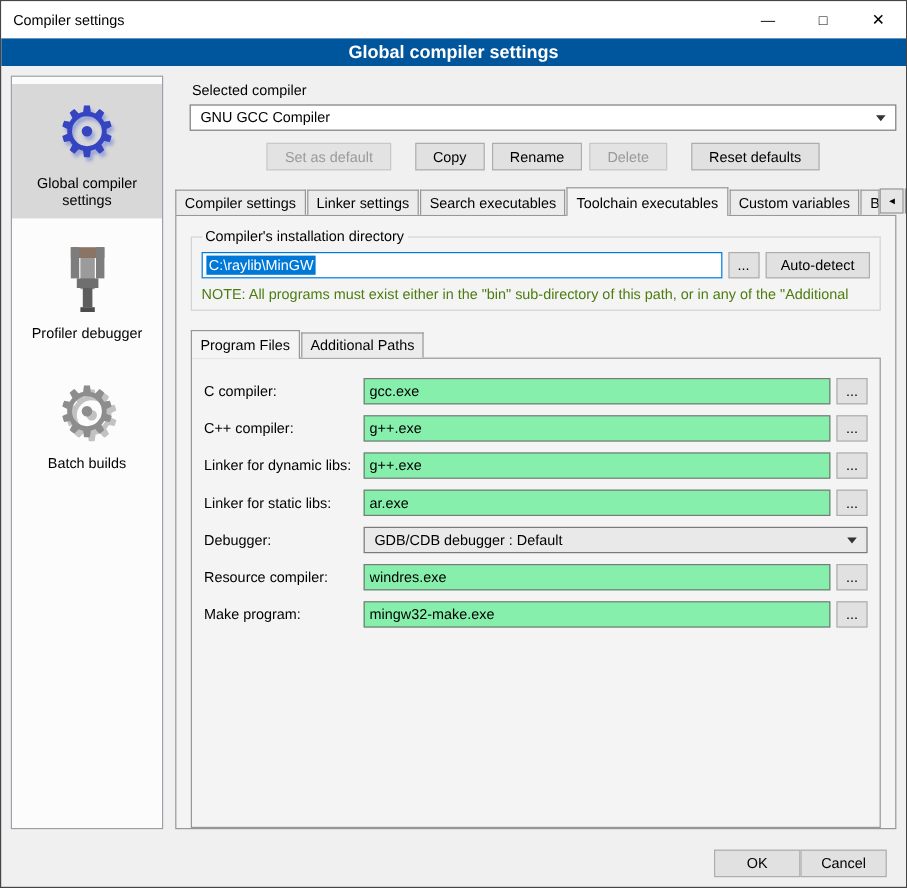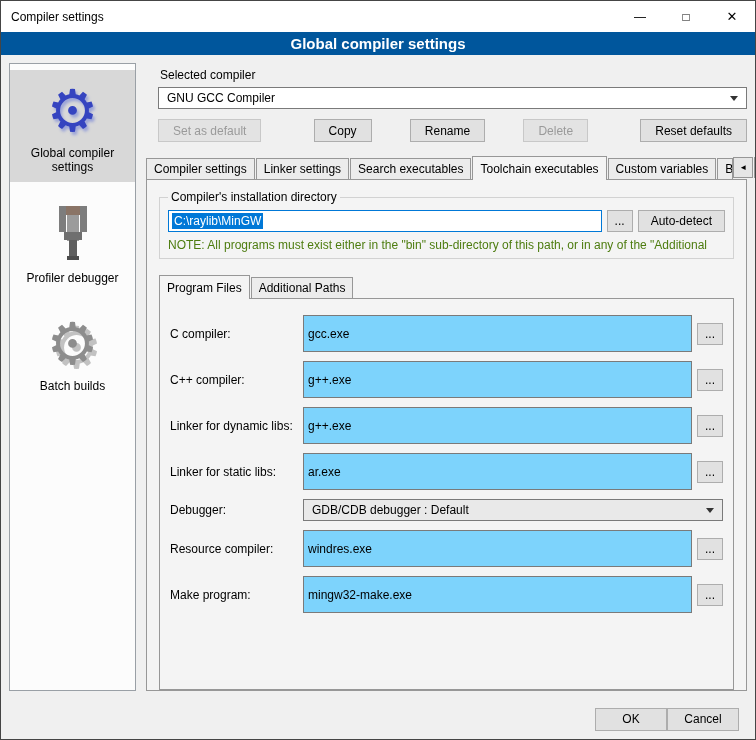--- a/index.html
+++ b/index.html
@@ -23,21 +23,21 @@
   .blue-gear{color:#3544c0;text-shadow:2px 3px 3px #9aa3d8;}
   .gray-gear{color:#8d8d8d;text-shadow:4px 4px 0 #c2c2c2;}
   .side-label{font-size:12px;line-height:14px;}
   
   .content{flex:1;min-width:0;display:flex;flex-direction:column;}
   .top{padding:2px 0 0 12px;}
   .lbl{margin:3px 0 5px 2px;}
   .combo{height:22px;border:1px solid #7a7a7a;background:#ffffff;display:flex;align-items:center;
     justify-content:space-between;padding:0 8px;box-sizing:border-box;cursor:default;}
   .combo-arrow{width:0;height:0;border-left:4px solid transparent;border-right:4px solid transparent;border-top:5px solid #333;}
-  .btnrow{display:flex;justify-content:space-between;gap:6px;margin:10px 0 14px;}
+  .btnrow{display:flex;justify-content:center;gap:6px;margin:10px 0 14px;}
   .btn{height:23px;background:#e1e1e1;border:1px solid #adadad;font:inherit;padding:0 14px;
     display:flex;align-items:center;justify-content:center;box-sizing:border-box;cursor:default;}
   .btn.disabled{color:#9a9a9a;background:#e3e3e3;border-color:#c8c8c8;}
   .btn.gap-r{margin-right:14px;}
   
   .tabbar{display:flex;align-items:flex-end;position:relative;z-index:2;}
   .tab{background:#ececec;border:1px solid #979797;border-bottom:none;padding:3px 7px;margin-right:1px;white-space:nowrap;cursor:default;}
   .tab.active{background:#f4f4f4;padding-top:5px;padding-bottom:4px;margin-bottom:-1px;position:relative;z-index:3;}
   .tab.clipped{max-width:28px;overflow:hidden;margin-right:0;}
   .tab-arrows{margin-left:auto;display:flex;gap:1px;padding-bottom:1px;}
@@ -52,21 +52,21 @@
   .dirfield{flex:1;height:22px;border:1px solid #0078d7;background:#ffffff;display:flex;align-items:center;
     padding:0 3px;box-sizing:border-box;overflow:hidden;}
   .dirfield .sel{background:#0078d7;color:#ffffff;padding:1px 2px;}
   .mini{width:26px;flex:0 0 26px;height:22px;padding:0;}
   .autodetect{height:22px;padding:0 12px;}
   .note{color:#4d7c0f;margin-top:6px;white-space:nowrap;overflow:hidden;}
   
   .subtabbar{display:flex;align-items:flex-end;margin-top:4px;position:relative;z-index:2;}
   .subpanel{flex:1;border:1px solid #979797;background:#f4f4f4;padding:16px 10px 0;min-height:0;}
   .frow{display:grid;grid-template-columns:128px 1fr 26px;gap:0 5px;align-items:center;margin-bottom:9px;}
-  .frow input{height:37px;border:1px solid #7a7a7a;background:#7dd3fc;padding:0 4px;font:inherit;
+  .frow input{height:22px;border:1px solid #7a7a7a;background:#86efac;padding:0 4px;font:inherit;
     box-sizing:border-box;width:100%;}
   .frow .mini{width:auto;height:22px;}
   .combo.debugger{grid-column:2 / span 2;background:#e9e9e9;}
   
   .footer{flex:0 0 40px;display:flex;justify-content:flex-end;align-items:center;padding:0 16px;}
   .footer .btn{min-width:72px;}
 </style>
 </head>
 <body>
 

